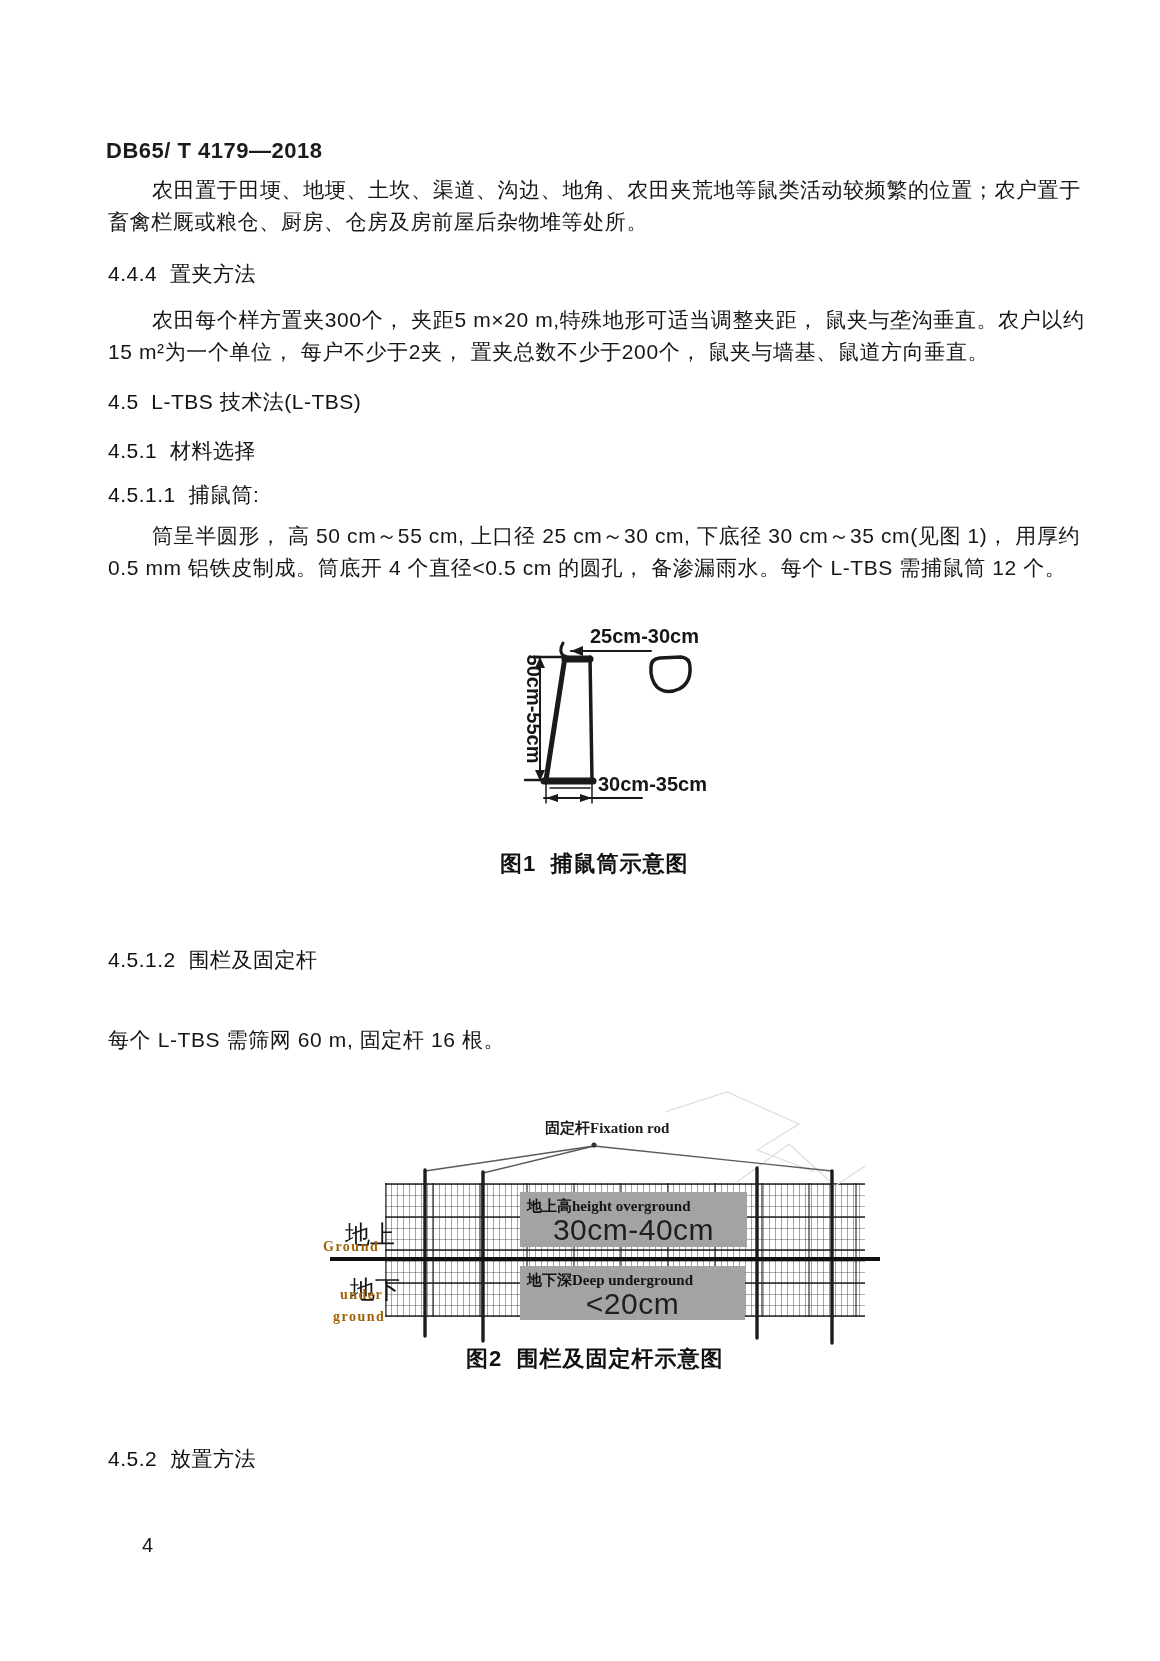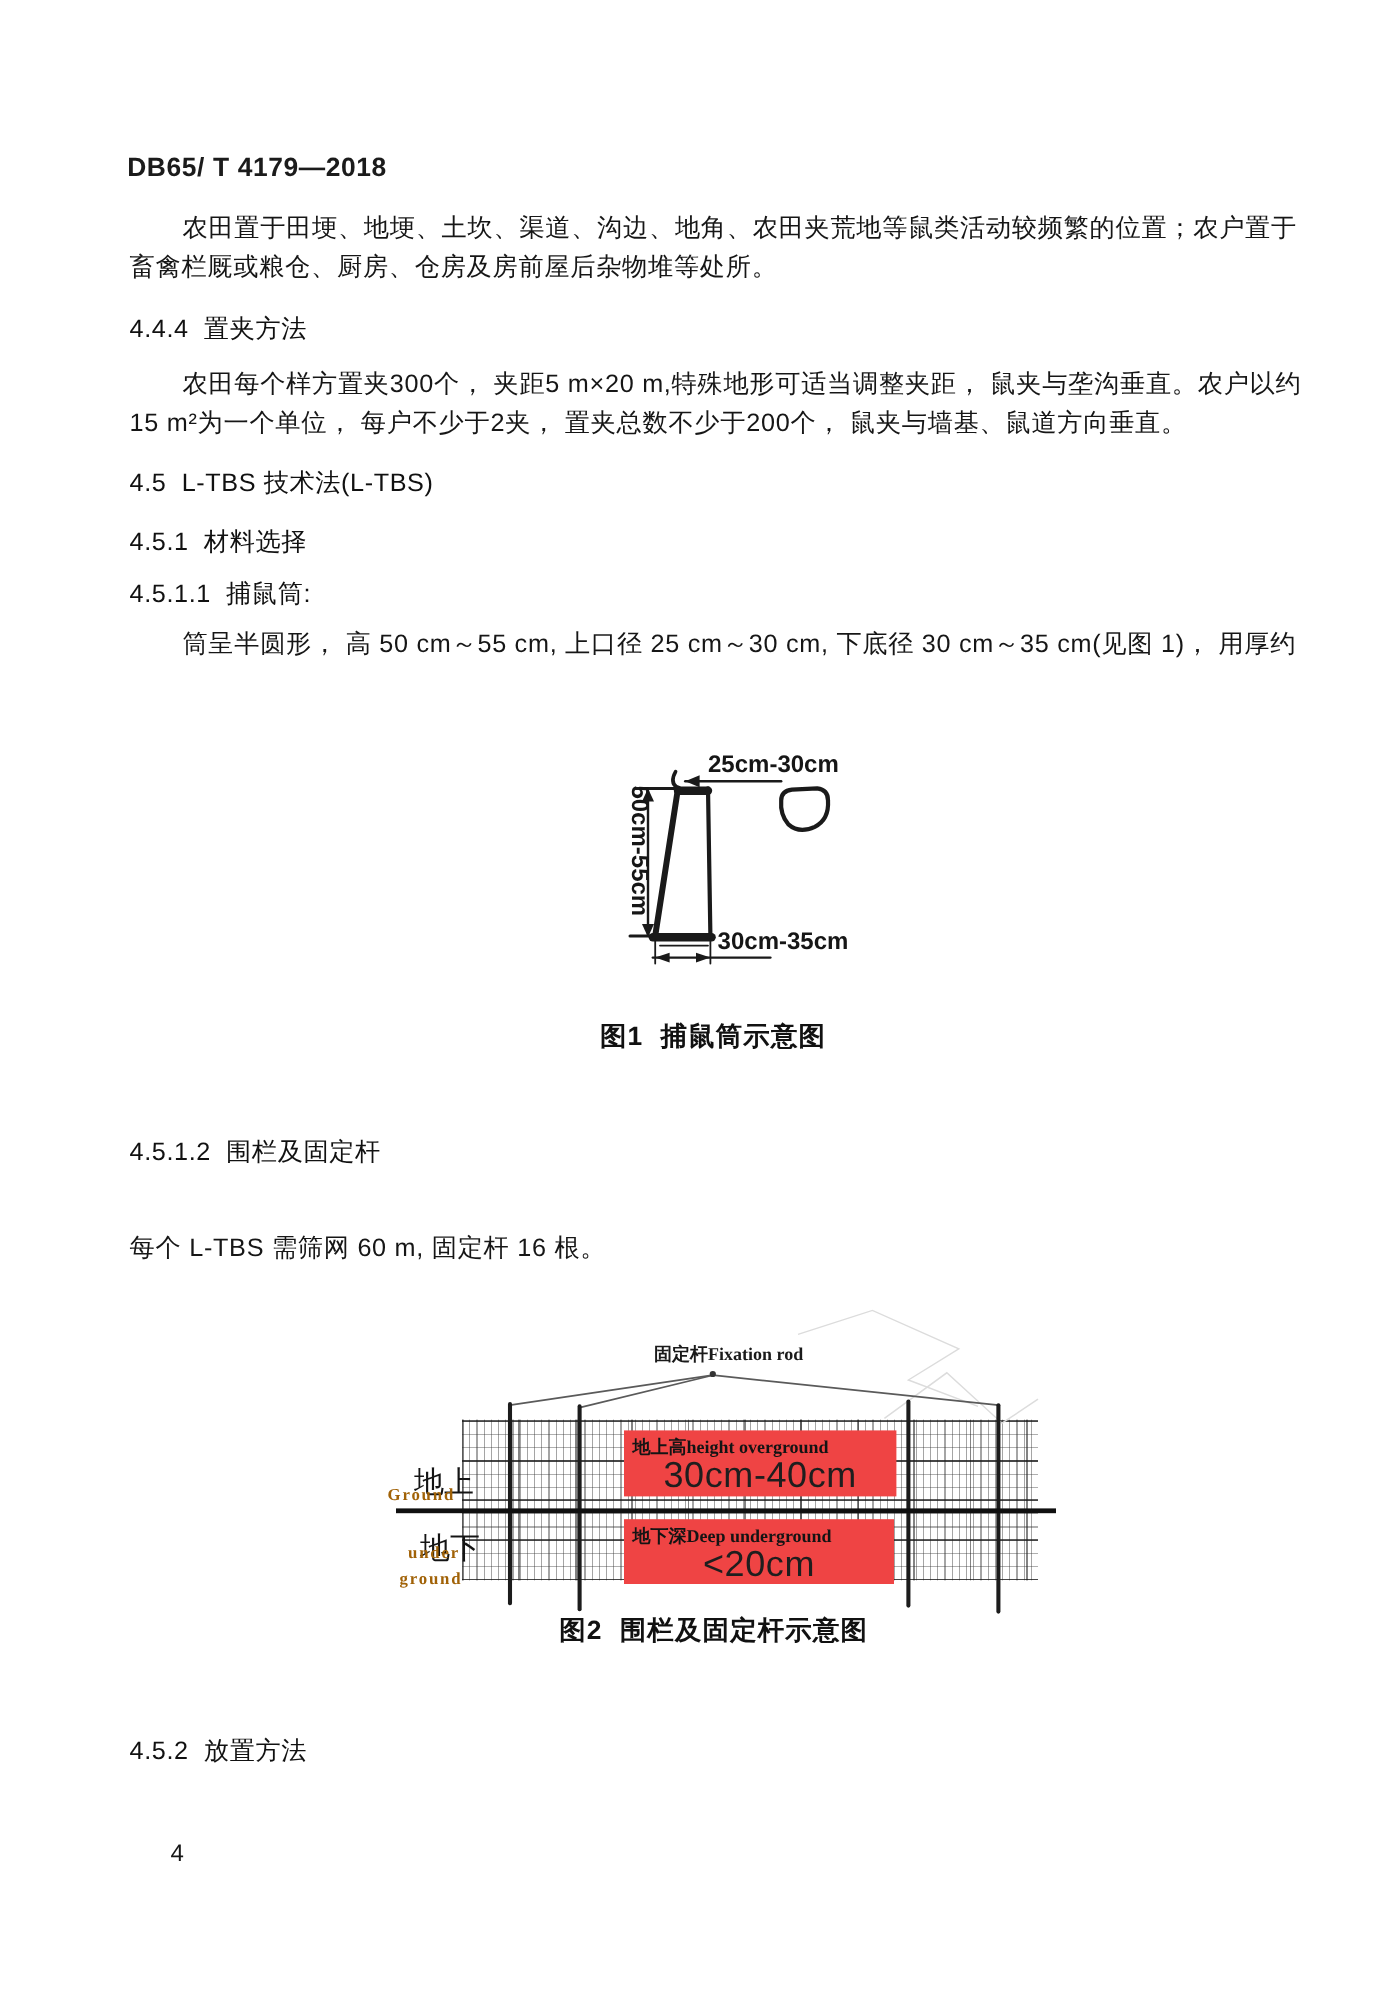--- a/index.html
+++ b/index.html
@@ -27,20 +27,21 @@
     white-space:pre;
     letter-spacing:0.5px;
   }
   .doc-code{
     position:absolute;
     font-size:22px;
     font-weight:700;
     letter-spacing:0.5px;
     color:#1b1b1b;
     white-space:pre;
+    margin-top:11px;
   }
   .caption{
     position:absolute;
     font-size:22px;
     font-weight:700;
     letter-spacing:1px;
     color:#111;
     white-space:pre;
   }
   .pagenum{
@@ -58,21 +59,21 @@
       repeating-linear-gradient(90deg, rgba(55,55,55,0.45) 0 1px,   transparent 1px 6px),
       repeating-linear-gradient(0deg,  rgba(55,55,55,0.40) 0 1px,   transparent 1px 11px);
     z-index:1;
   }
   #fig2 svg{position:absolute;left:0;top:0;z-index:2;}
   #fig2 .groundline{
     position:absolute;left:25px;top:207px;width:550px;height:4px;
     background:#101010;z-index:3;
   }
   #fig2 .labelbox{
-    position:absolute;background:#ef4444;z-index:4;
+    position:absolute;background:#a3a3a3;z-index:4;
   }
   #fig2 .box-above{left:215px;top:142px;width:227px;height:55px;}
   #fig2 .box-below{left:215px;top:216px;width:225px;height:54px;}
   #fig2 .box-label{
     font-family:"Liberation Serif", serif;
     font-weight:700;font-size:15px;color:#141414;
     margin:5px 0 0 7px;white-space:pre;
   }
   #fig2 .box-value{
     font-size:30px;color:#1e1e1e;text-align:center;
@@ -110,20 +111,21 @@
   <div class="heading" style="left:108px;top:260px">4.4.4  置夹方法</div>
 
   <div class="line" style="left:152px;top:306px">农田每个样方置夹300个， 夹距5 m×20 m,特殊地形可适当调整夹距， 鼠夹与垄沟垂直。农户以约</div>
   <div class="line" style="left:108px;top:338px">15 m²为一个单位， 每户不少于2夹， 置夹总数不少于200个， 鼠夹与墙基、鼠道方向垂直。</div>
 
   <div class="heading" style="left:108px;top:388px">4.5  L-TBS 技术法(L-TBS)</div>
   <div class="heading" style="left:108px;top:437px">4.5.1  材料选择</div>
   <div class="heading" style="left:108px;top:481px">4.5.1.1  捕鼠筒:</div>
 
   <div class="line" style="left:152px;top:522px">筒呈半圆形， 高 50 cm～55 cm, 上口径 25 cm～30 cm, 下底径 30 cm～35 cm(见图 1)， 用厚约</div>
+  <div class="line" style="left:108px;top:554px">0.5 mm 铝铁皮制成。筒底开 4 个直径&lt;0.5 cm 的圆孔， 备渗漏雨水。每个 L-TBS 需捕鼠筒 12 个。</div>
 
   <svg style="position:absolute;left:430px;top:575px" width="350" height="240" viewBox="0 0 350 240">
     <g stroke="#1a1a1a" fill="none" stroke-linecap="round">
 
       <path d="M141,76 H221" stroke-width="2"></path>
       <path d="M141,76 L153,71 L153,81 Z" fill="#1a1a1a" stroke="none"></path>
       <path d="M133,68 q-5,9 1,13" stroke-width="3"></path>
 
       <path d="M135,84 h25" stroke-width="7"></path>
       <path d="M135,82 L116,205" stroke-width="5"></path>

